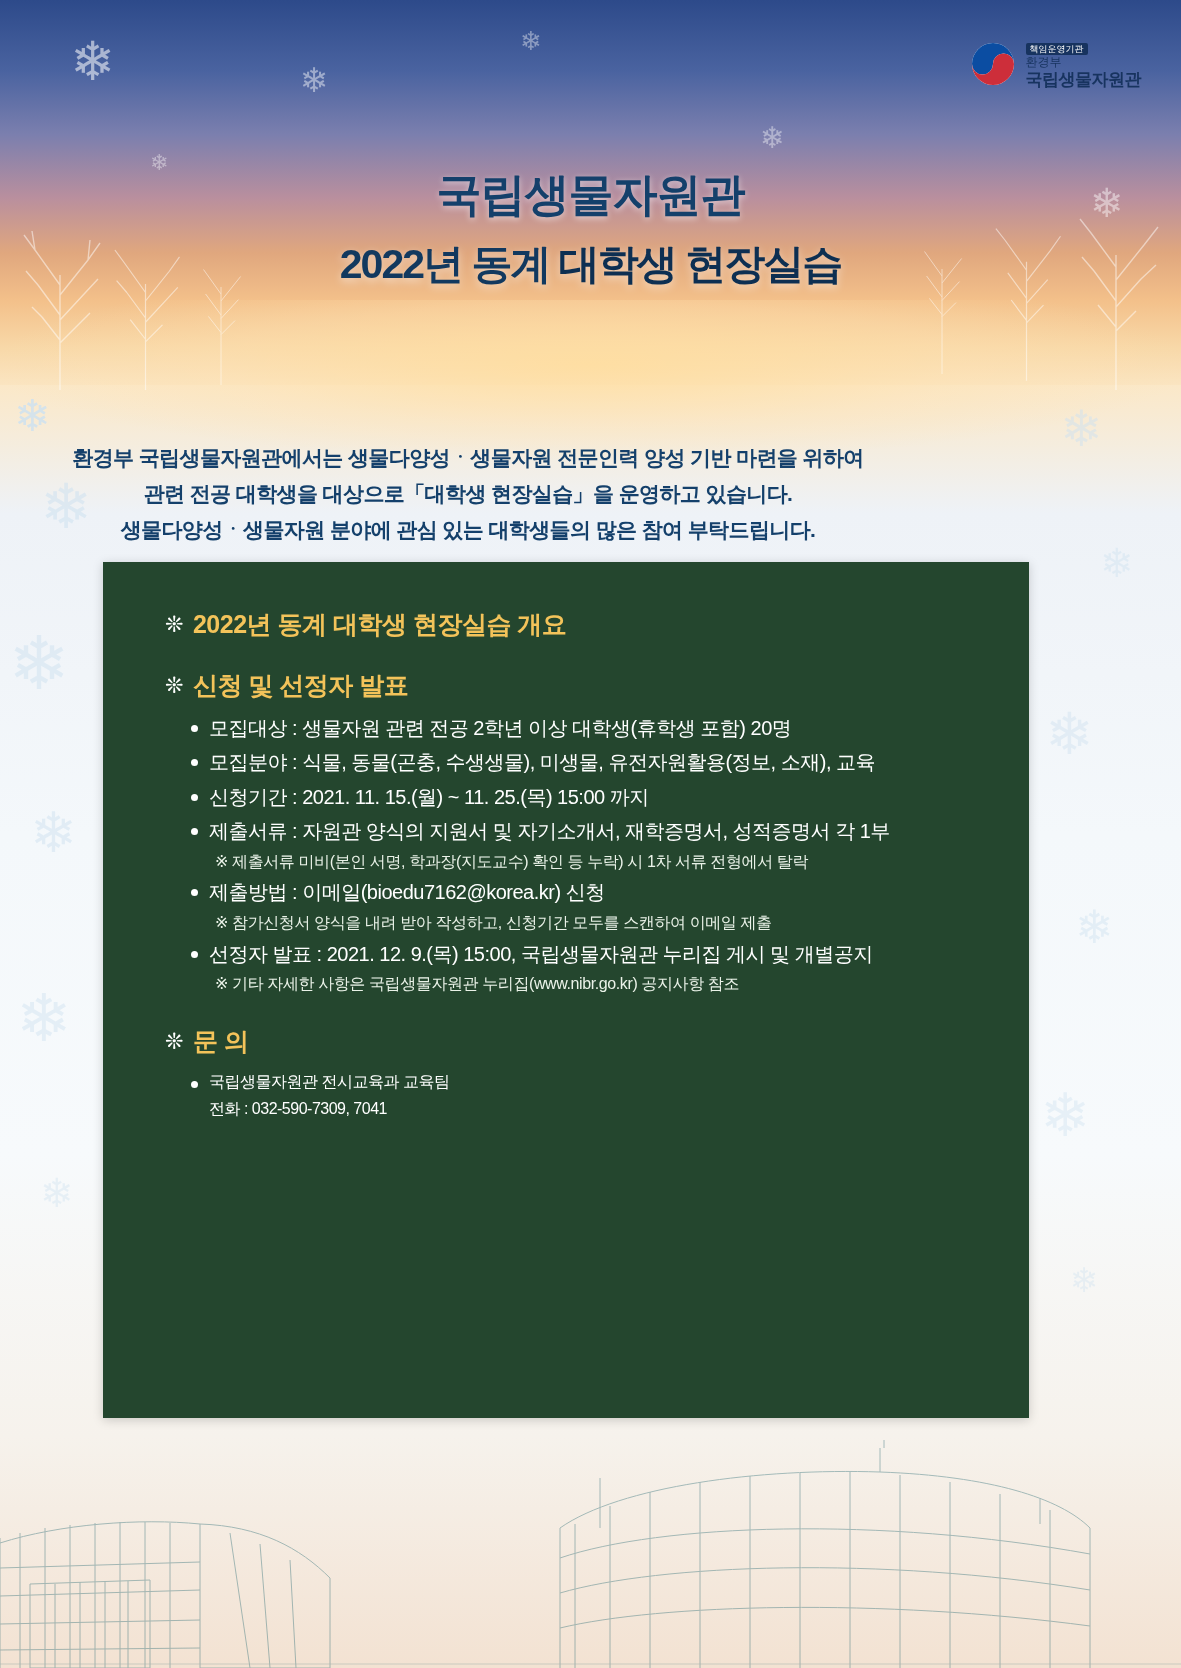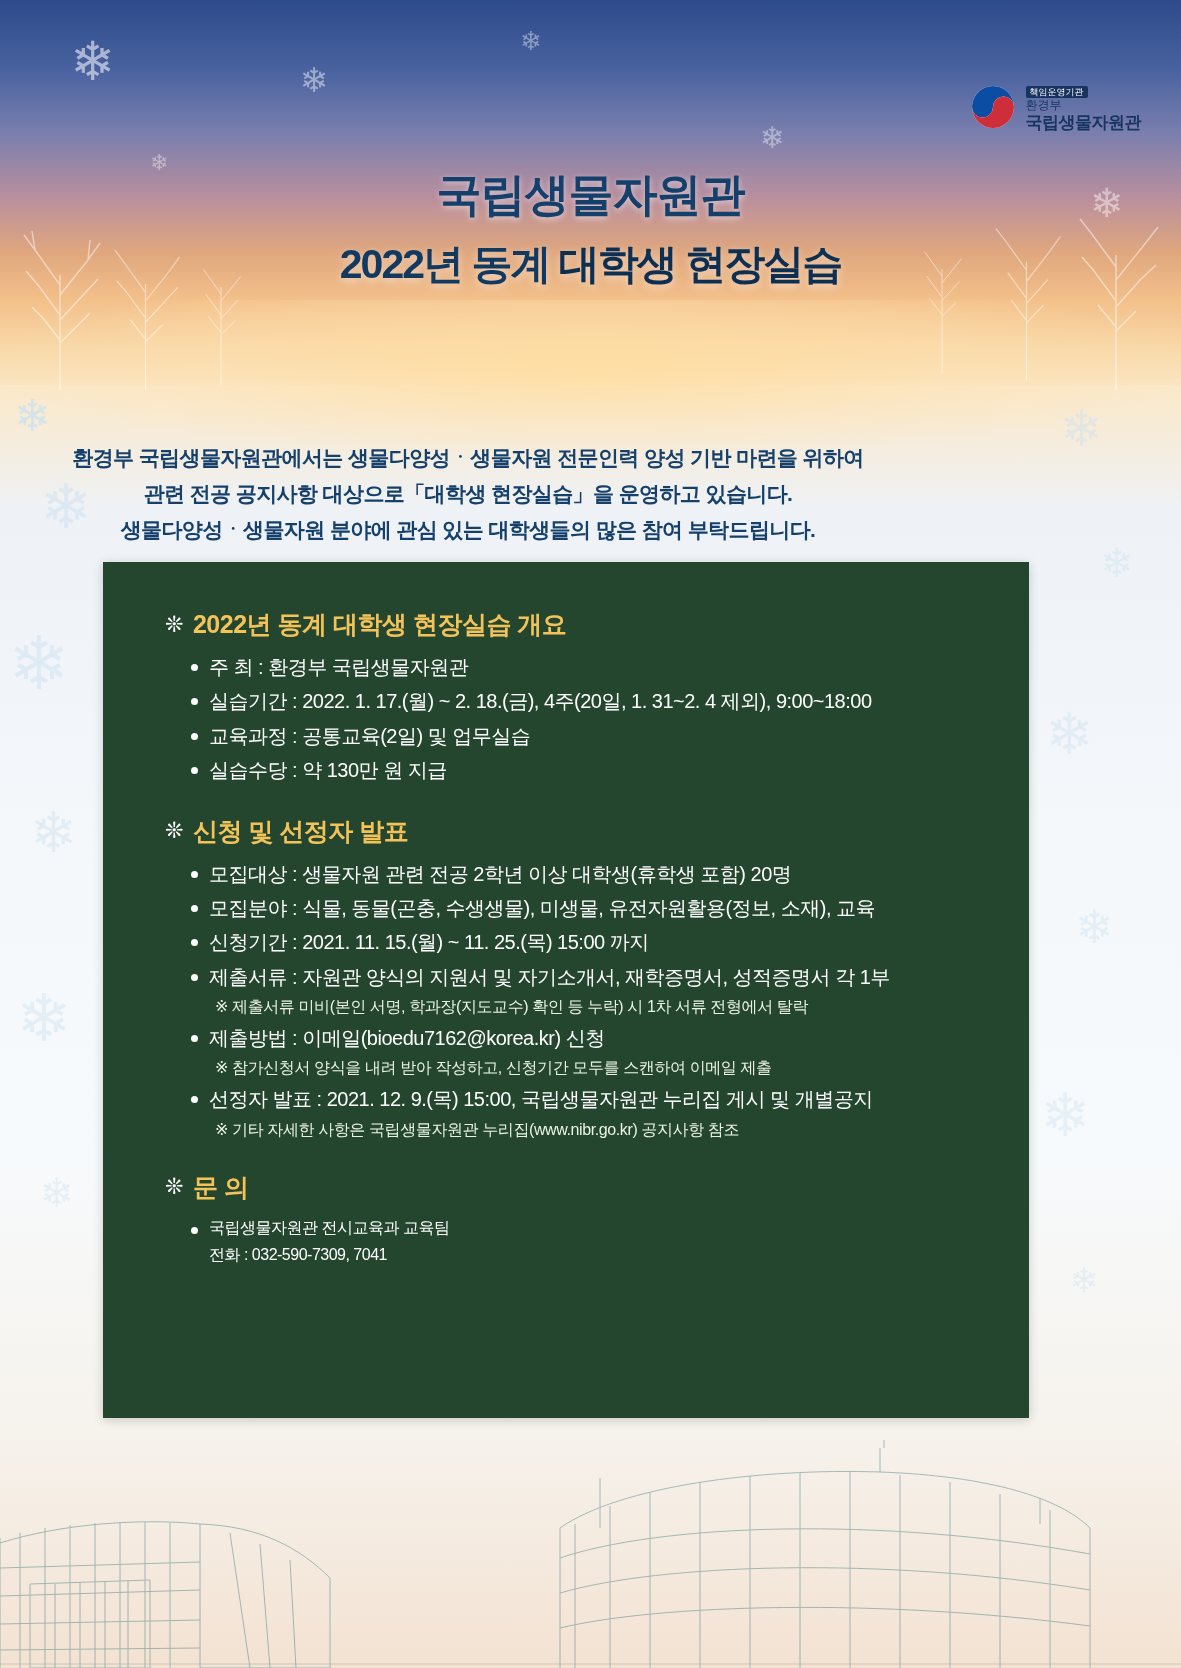--- a/index.html
+++ b/index.html
@@ -27,21 +27,21 @@
   
   .tree{position:absolute;bottom:0;opacity:.55;}
   svg{display:block;}
 
   
   .flake{position:absolute;opacity:.55;color:#ffffff;}
   .flake.blue{color:#cfe2f0;opacity:.85;}
 
   
   .logo{
-    position:absolute;right:40px;top:38px;display:flex;align-items:center;gap:9px;margin-top:43px;
+    position:absolute;right:40px;top:38px;display:flex;align-items:center;gap:9px;
   }
   .logo-mark{width:48px;height:48px;position:relative;}
   .logo-text{line-height:1.15;color:#17335f;text-align:left;}
   .logo-l1{font-size:9px;background:#17335f;color:#fff;padding:1px 4px;display:inline-block;border-radius:2px;}
   .logo-l2{font-size:12px;font-weight:normal;}
   .logo-l3{font-size:17px;font-weight:bold;letter-spacing:-.5px;}
 
   .title-wrap{position:absolute;left:0;top:165px;width:1181px;text-align:center;}
   .title-1{
     font-size:45px;font-weight:bold;color:#14406b;letter-spacing:-1px;
@@ -172,38 +172,32 @@
   </div>
 </div>
 
 <div class="title-wrap">
   <div class="title-1">국립생물자원관</div>
   <div class="title-2"><span>2022년 동계 </span><span class="em">대학생 현장실습</span></div>
 </div>
 
 <div class="intro">
   <div>환경부 국립생물자원관에서는 생물다양성ㆍ생물자원 전문인력 양성 기반 마련을 위하여</div>
-  <div>관련 전공 공지사항 대상으로「대학생 현장실습」을 운영하고 있습니다.</div>
+  <div>관련 전공 대학생을 대상으로「대학생 현장실습」을 운영하고 있습니다.</div>
   <div>생물다양성ㆍ생물자원 분야에 관심 있는 대학생들의 많은 참여 부탁드립니다.</div>
 </div>
 
 <div class="board">
   <div class="board-inner">
 
     <div class="sec">
       <div class="sec-head">
         <span class="snow">❊</span>
         <span>2022년 동계 대학생 현장실습 개요</span>
       </div>
-      <ul class="items">
-        <li class="item">주      최 : 환경부 국립생물자원관</li>
-        <li class="item">실습기간 : 2022. 1. 17.(월) ~  2. 18.(금), 4주(20일, 1. 31~2. 4 제외), 9:00~18:00</li>
-        <li class="item">교육과정 : 공통교육(2일) 및 업무실습</li>
-        <li class="item">실습수당 : 약 130만 원 지급</li>
-      </ul>
     </div>
 
     <div class="sec gap">
       <div class="sec-head">
         <span class="snow">❊</span>
         <span>신청 및 선정자 발표</span>
       </div>
       <ul class="items">
         <li class="item"><span>모집대상 : 생물자원 관련 전공 2학년 이상 대학생(휴학생 포함) 20명</span></li>
         <li class="item"><span>모집분야 : 식물, 동물(곤충, 수생생물), 미생물, 유전자원활용(정보, 소재), 교육</span></li>

